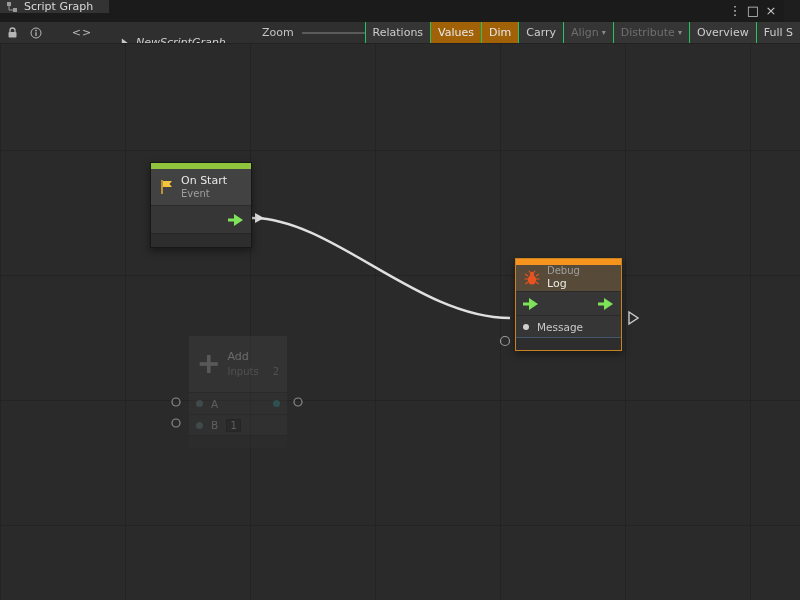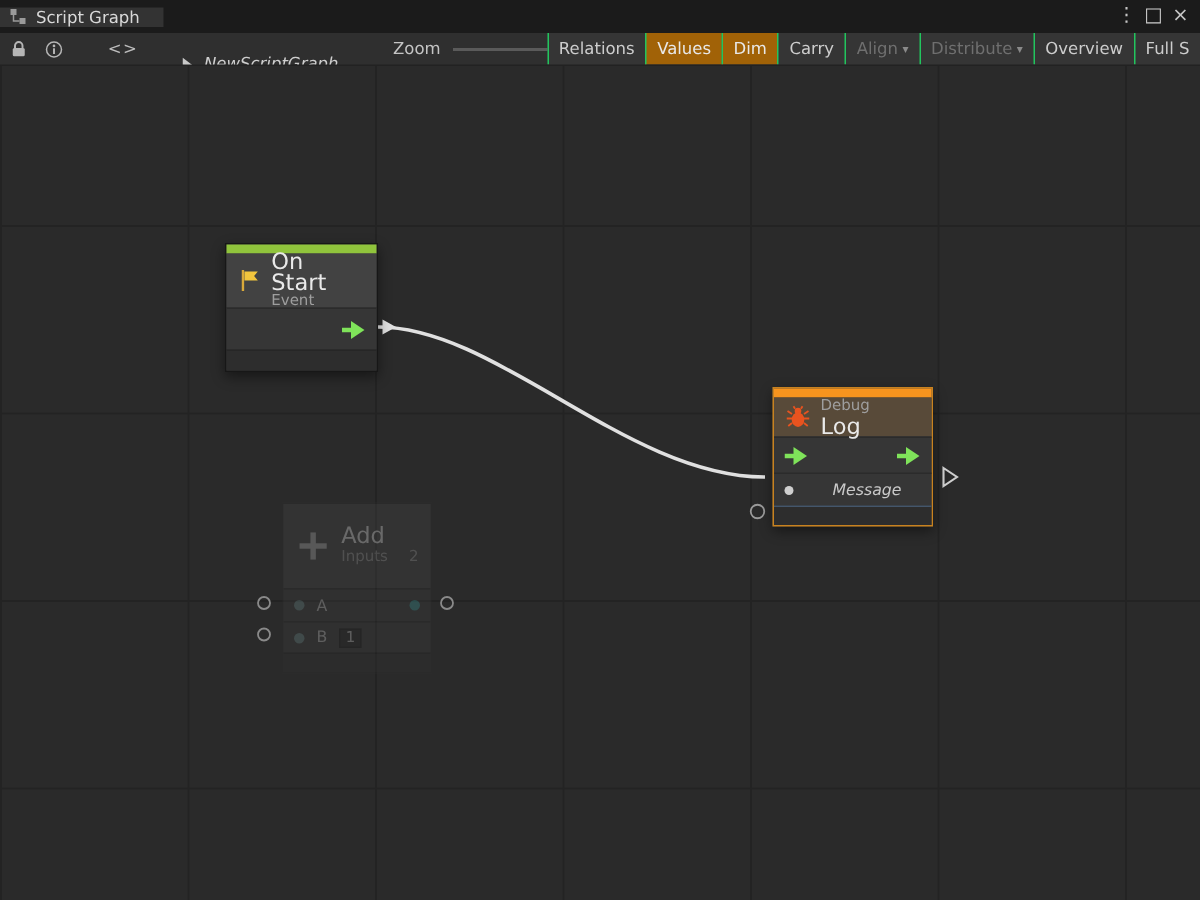--- a/index.html
+++ b/index.html
@@ -1,20 +1,20 @@
 <!DOCTYPE html>
 <html style="--accent-green: #90C43C; --accent-orange: #F7941E; --arrow-green: #7FE35A; --teal-port: #3E9C9C; --wire: #E0E0E0;"><head>
 <meta charset="utf-8">
 <style>
   * { margin:0; padding:0; box-sizing:border-box; font-family:"DejaVu Sans","Liberation Sans",sans-serif; }
   html,body { width:800px; height:600px; overflow:hidden; background:#1e1e1e; }
   #app { position:relative; width:800px; height:600px; background:#1e1e1e; user-select:none; }
 
   
-  .titlebar { position:absolute; top:0; left:0; right:0; height:22px; background:#1b1b1b; display:flex; align-items:center; }
+  .titlebar { position:absolute; top:0; left:0; right:16px; height:22px; background:#1b1b1b; display:flex; align-items:flex-start; }
   .tab { display:flex; align-items:center; gap:6px; padding:0 16px 0 6px; background:#333333; color:#d9d9d9; font-size:11px; }
   .win-controls { margin-left:auto; display:flex; align-items:center; padding-right:4px; color:#c6c6c6; font-size:13px; }
   .win-controls span { width:18px; text-align:center; cursor:default; line-height:22px; }
 
   
   .toolbar { position:absolute; top:22px; left:0; right:0; height:22px; background:#2f2f2f; border-bottom:1px solid #222; font-size:11px; color:#c4c4c4; overflow:hidden; }
   .tb-icon { position:absolute; top:0; height:21px; display:flex; align-items:center; justify-content:center; }
   .tb-lock { left:3px; width:18px; }
   .tb-info { left:27px; width:18px; }
   .tb-code { left:70px; width:24px; color:#bdbdbd; font-size:11px; letter-spacing:1px; }
@@ -38,35 +38,35 @@
     background-size:125px 125px, 125px 125px;
     background-position:0 0, 0 106px; }
   .wires { position:absolute; top:0; left:0; width:800px; height:556px; pointer-events:none; }
 
   
   .node { position:absolute; border:1px solid #171717; background:#383838; box-shadow:0 3px 8px rgba(0,0,0,.45); }
   .accent { height:6px; }
   .accent-green { background:var(--accent-green,#90C43C); }
   .accent-orange { background:var(--accent-orange,#F7941E); }
   .node-header { display:flex; align-items:center; gap:7px; padding:0 8px; background:#424242; }
-  .node-title { font-size:15px; color:#e9e9e9; line-height:14px; }
+  .node-title { font-size:11px; color:#e9e9e9; line-height:14px; }
   .node-subtitle { font-size:10px; color:#9e9e9e; line-height:12px; }
   .node-row { display:flex; align-items:center; background:#363636; border-top:1px solid #2b2b2b; padding:0 7px; }
   .node-footer { background:#2d2d2d; border-top:1px solid #262626; }
   .arrow { color:var(--arrow-green,#7FE35A); display:block; }
 
   .node-onstart { left:150px; top:118px; width:102px; }
   .node-onstart .node-header { height:36px; }
   .node-onstart .node-row { height:28px; justify-content:flex-end; }
   .node-onstart .node-footer { height:14px; }
 
   .node-debug { left:515px; top:214px; width:107px; border-color:#c8821f; }
   .node-debug .node-header { height:26px; background:#584a39; }
   .node-debug .row-triggers { height:24px; justify-content:space-between; }
-  .node-debug .row-message { height:22px; gap:26px;font-style:italic; }
+  .node-debug .row-message { height:22px; gap:8px; }
   .node-debug .node-footer { height:13px; border-top:1px solid #44566b; }
 
   .port-dot { width:6px; height:6px; border-radius:50%; background:#cfcfcf; flex:0 0 auto; }
   .port-label { font-size:10.5px; color:#c9c9c9; }
 
   
   .node-add { left:188px; top:291px; width:100px; opacity:0.33; background:#414141; border-color:#2a2a2a; box-shadow:none; }
   .node-add .node-header { height:56px; background:#474747; }
   .ghost-titles { display:flex; flex-direction:column; gap:2px; }
   .ghost-sub-row { display:flex; align-items:center; gap:14px; }

